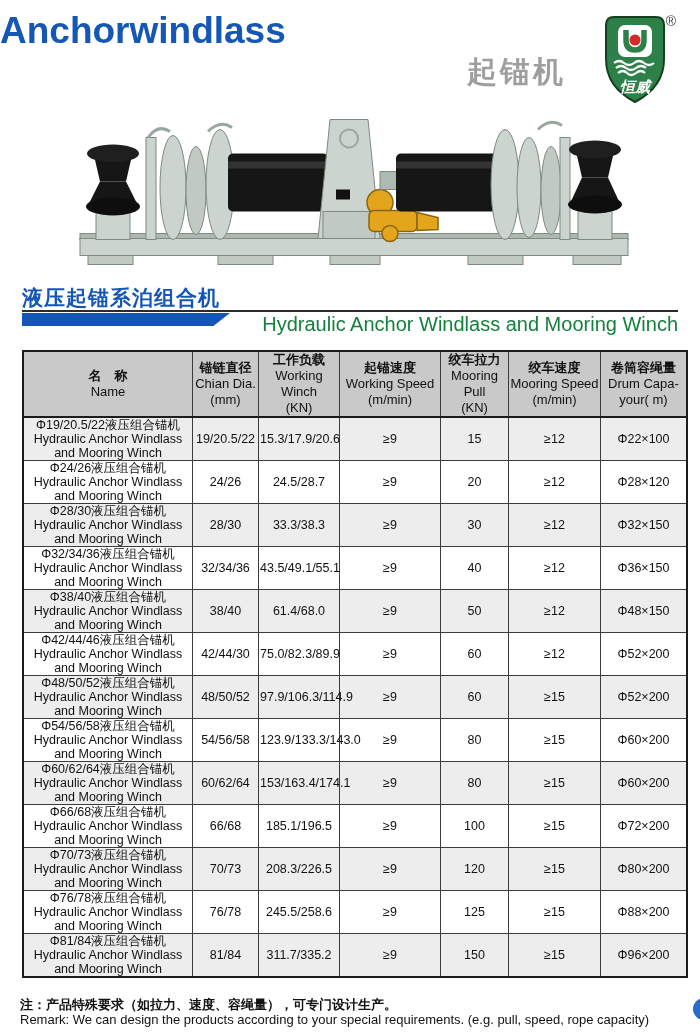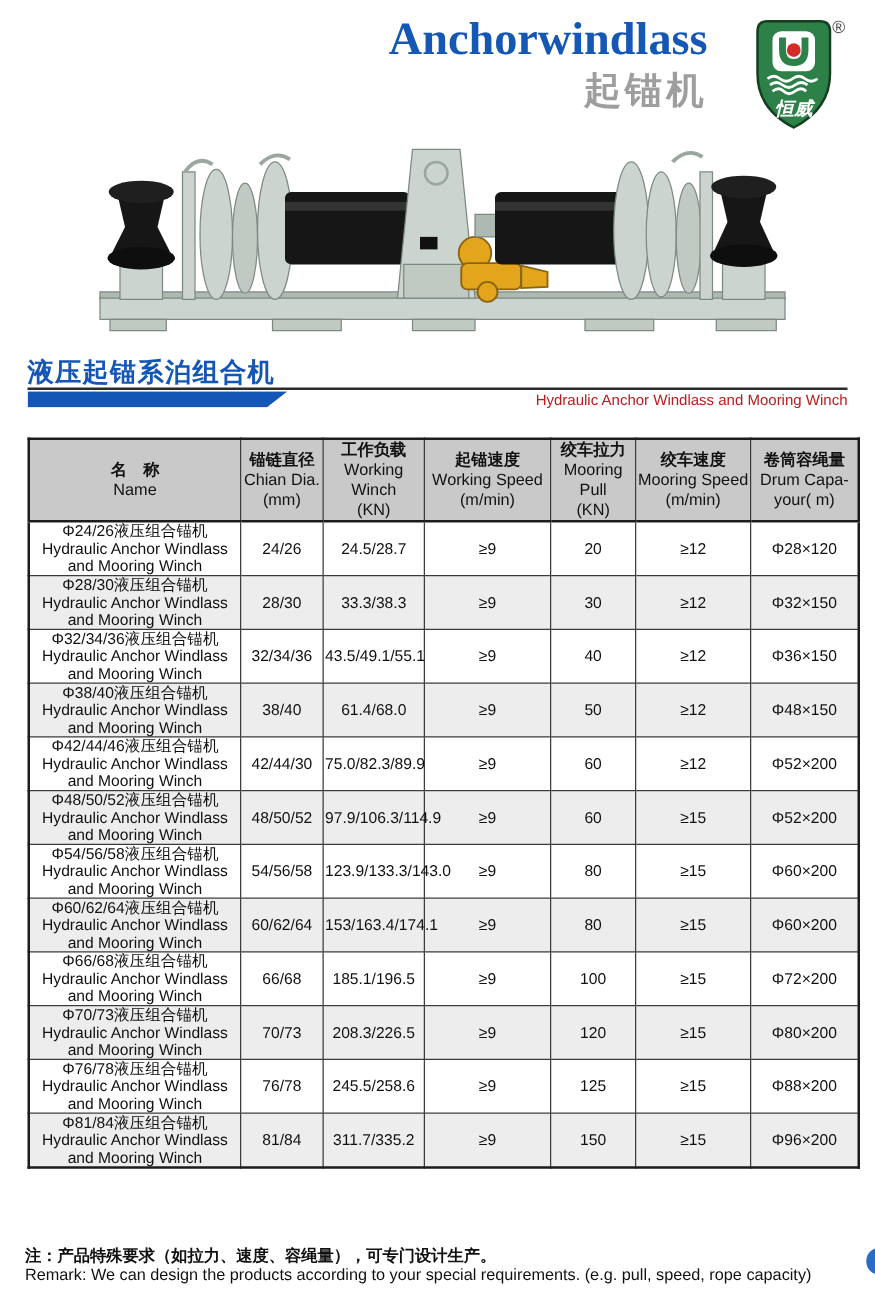--- a/index.html
+++ b/index.html
@@ -3,22 +3,22 @@
 <meta charset="utf-8">
 <style>
   html,body{margin:0;padding:0;}
   #page{
     position:relative; width:700px; height:1036px; background:#ffffff;
     font-family:"Liberation Sans","DejaVu Sans",sans-serif; overflow:hidden;
     color:#111;
   }
   
   .title-en{
-    position:absolute; top:10px; left:0; width:566px; text-align:right;
-    font-size:37px; font-weight:bold; color:#1557b5; letter-spacing:0px;font-family:Liberation Serif, serif;
+    position:absolute; top:10px; left:0; width:566px; text-align:left;
+    font-size:37px; font-weight:bold; color:#1557b5; letter-spacing:0px;
   }
   .title-cn{
     position:absolute; top:52px; left:0; width:566px; text-align:right;
     font-size:30px; font-weight:bold; color:#9e9e9e; letter-spacing:3px;
   }
   .logo{ position:absolute; left:599px; top:14px; width:80px; height:92px; }
   
   .machine{ position:absolute; left:68px; top:111px; width:572px; height:173px; }
   
   .sec-title-cn{
@@ -27,21 +27,21 @@
   }
   .sec-rule{
     position:absolute; left:22px; top:310px; width:656px; height:2px; background:#2b2b2b;
   }
   .sec-bar{
     position:absolute; left:22px; top:313px; width:208px; height:13px; background:#1356b6;
     clip-path:polygon(0 0,100% 0,92% 100%,0 100%);
   }
   .sec-sub-en{
     position:absolute; left:22px; top:313px; width:656px; text-align:right;
-    font-size:12px; color:#b91c1c;
+    font-size:20px; color:#15803d;
   }
   
   table.spec{
     position:absolute; left:22px; top:350px; width:656px;
     border-collapse:collapse; table-layout:fixed;
     border:2px solid #1c1c1c;
   }
   table.spec th, table.spec td{
     border:1px solid #3c3c3c; text-align:center; vertical-align:middle; padding:0 1px;
   }
@@ -204,20 +204,33 @@
             <div>(m/min)</div>
           </th>
           <th>
             <div>卷筒容绳量</div>
             <div>Drum Capa-</div>
             <div>your( m)</div>
           </th>
         </tr>
     </thead>
     <tbody id="body-rows">
+        <tr class="odd">
+          <td class="name-cell">
+            <div>Φ19/20.5/22液压组合锚机</div>
+            <div>Hydraulic Anchor Windlass</div>
+            <div>and Mooring Winch</div>
+          </td>
+          <td>19/20.5/22</td>
+          <td>15.3/17.9/20.6</td>
+          <td>≥9</td>
+          <td>15</td>
+          <td>≥12</td>
+          <td>Φ22×100</td>
+        </tr>
         <tr class="even">
           <td class="name-cell">
             <div>Φ24/26液压组合锚机</div>
             <div>Hydraulic Anchor Windlass</div>
             <div>and Mooring Winch</div>
           </td>
           <td>24/26</td>
           <td>24.5/28.7</td>
           <td>≥9</td>
           <td>20</td>

